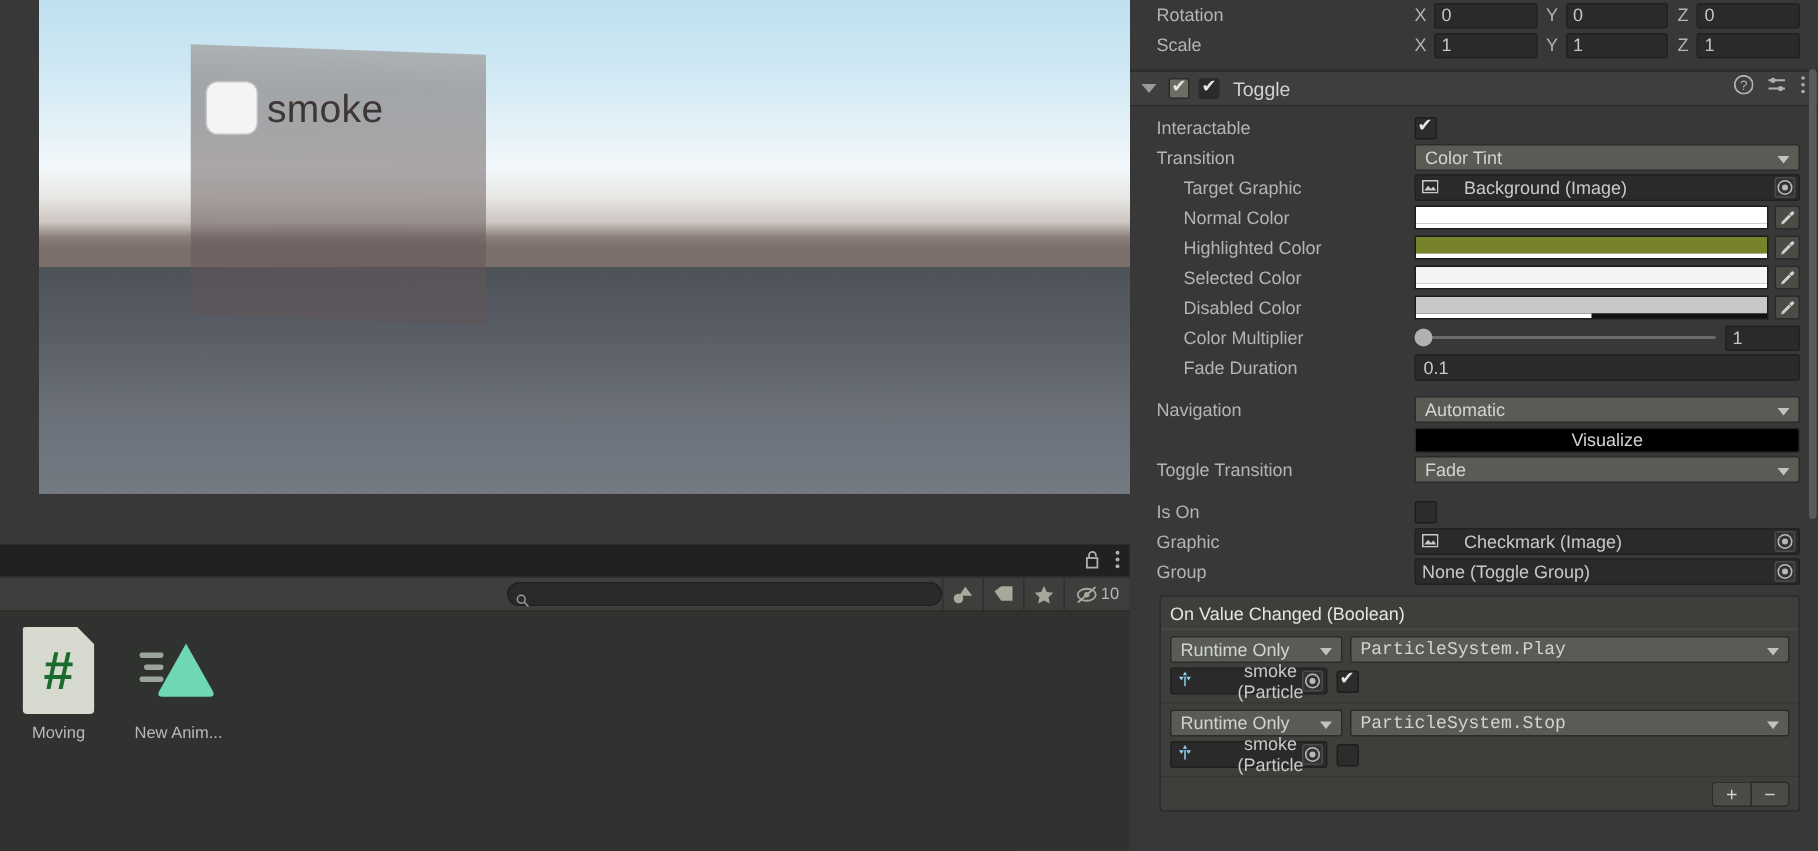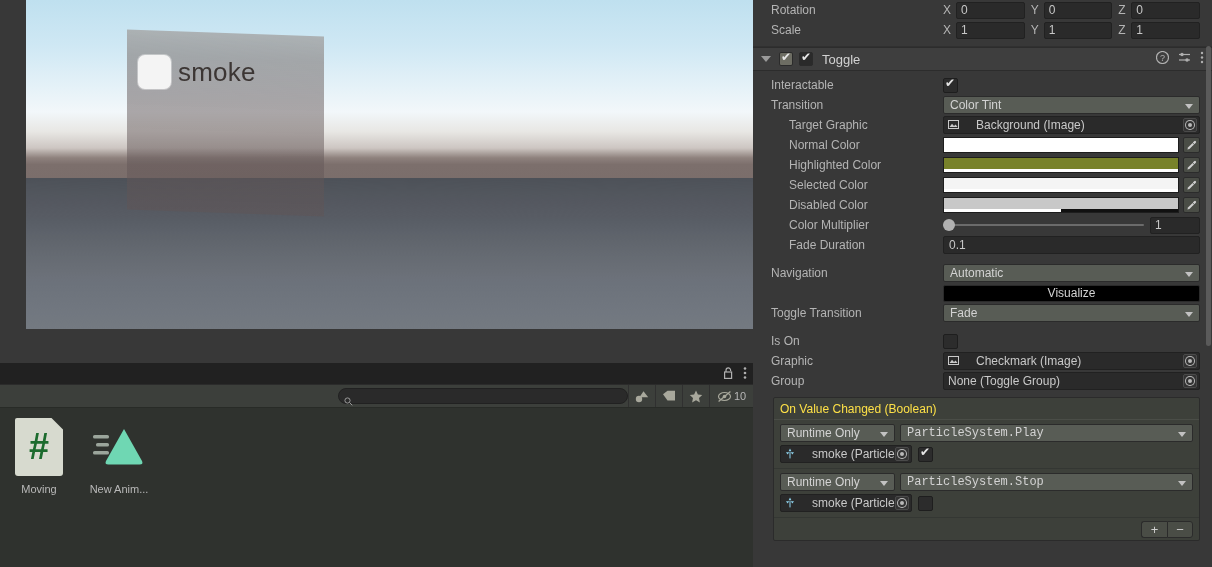--- a/index.html
+++ b/index.html
@@ -113,27 +113,27 @@
   .slider .numfield{ flex:0 0 50px; }
 
   .textfield{ height:18px; background:#2a2a2a; border:1px solid #212121; border-radius:2px;
       color:#c7c7c7; font-size:12px; padding:0 5px; display:flex; align-items:center; }
 
   .btnwide{ height:17px; background:#000000; border:1px solid #2b2b2b; border-radius:2px;
       display:flex; align-items:center; justify-content:center; color:#d3d3d3; font-size:12px; }
 
   
   .evtbox{ margin:6px 12px 0 20px; border:1px solid #2b2b2b; background:#3d403a; border-radius:2px; }
-  .evt-title{ padding:4px 6px 3px 6px; color:#fde047; font-size:12px; border-bottom:1px solid #4a4d47; }
+  .evt-title{ padding:4px 6px 3px 6px; color:#e5e5e5; font-size:12px; border-bottom:1px solid #4a4d47; }
   .evt-entry{ padding:4px 6px 5px 6px; border-bottom:1px solid #343733; }
   .evt-r1{ display:flex; gap:5px; }
   .evt-r1 .dd1{ width:115px; }
   .evt-r1 .dd2{ flex:1;font-family:Liberation Mono, monospace; }
   .evt-r2{ display:flex; gap:6px; margin-top:3px; align-items:center; }
-  .evt-r2 .objfield{ width:132px;text-align:center; }
+  .evt-r2 .objfield{ width:105px;text-align:center; }
   .evt-foot{ height:22px; display:flex; align-items:center; justify-content:flex-end;
       padding-right:6px; gap:0; }
   .pmbtn{ width:26px; height:17px; background:#4a4d46; border:1px solid #2b2b2b;
       display:flex; align-items:center; justify-content:center; color:#cfcfcf; font-size:13px; }
   .pmbtn.l{ border-radius:3px 0 0 3px; border-right:0; }
   .pmbtn.r{ border-radius:0 3px 3px 0; }
 
   .scrollbar{ position:absolute; right:0; top:46px; width:7px; height:420px; }
   .scrollbar .thumb2{ position:absolute; top:0; left:1px; width:5px; height:300px;
       background:#5a5a5a; border-radius:3px; }

